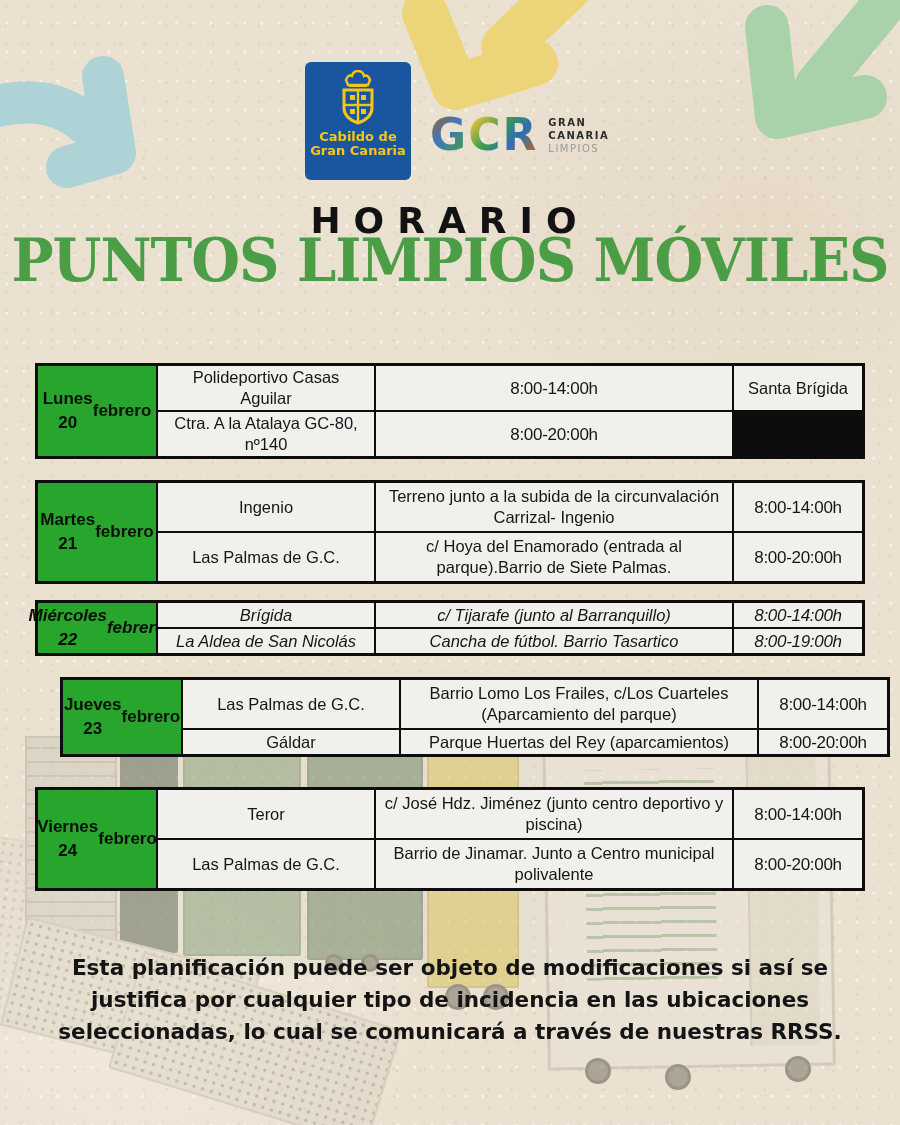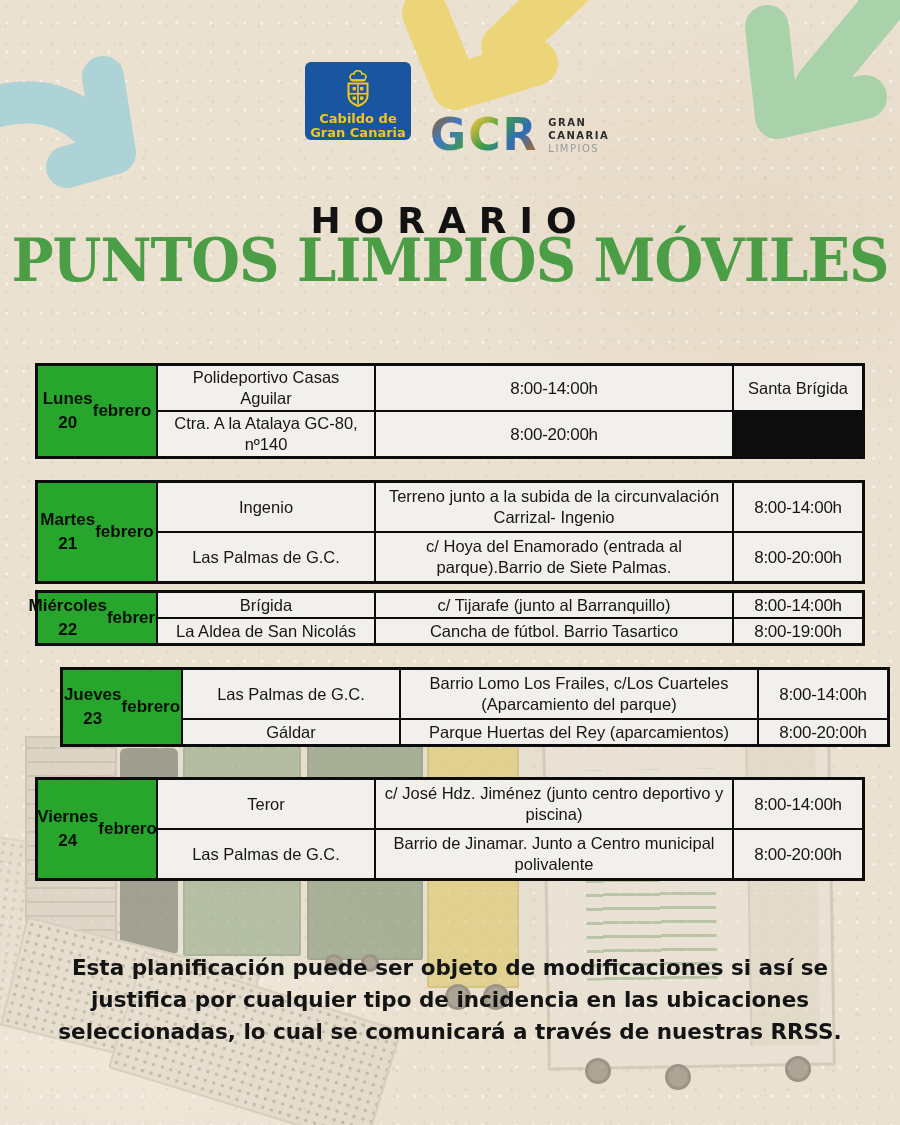--- a/index.html
+++ b/index.html
@@ -23,21 +23,21 @@
   }
 
   
   .arrow-svg{position:absolute;}
   .arrow-tl{left:-25px;top:25px;}
   .arrow-tc{left:385px;top:-15px;}
   .arrow-tr{left:725px;top:-25px;}
 
   
   .cabildo{
-    position:absolute;left:305px;top:62px;width:106px;height:78px;
+    position:absolute;left:305px;top:62px;width:106px;height:118px;
     background:#1a55a0;border-radius:6px;
     display:flex;flex-direction:column;align-items:center;justify-content:flex-start;
     padding-top:8px;box-sizing:border-box;
   }
   .cabildo .cab-name{margin-top:4px;text-align:center;color:#f5c518;
     font-weight:700;font-size:13px;line-height:14px;font-family:"DejaVu Sans",sans-serif;}
   .gcr{position:absolute;left:430px;top:113px;display:flex;align-items:center;gap:10px;}
   .gcr-letters{display:flex;font-family:"DejaVu Sans",sans-serif;font-weight:800;font-size:44px;line-height:44px;letter-spacing:2px;}
   .gcr-letters span{background-clip:text;-webkit-background-clip:text;color:transparent;}
   .gcr-g{background-image:linear-gradient(135deg,#8a6a3a 10%,#3d76c2 45%,#3f9e49 85%);}
@@ -88,21 +88,21 @@
   .tables{position:absolute;left:35px;top:363px;width:830px;z-index:2;}
   .sched{
     display:grid;
     grid-template-columns:118px 216px 356px 128px;
     gap:2px;background:#0d0d0d;border:3px solid #0d0d0d;
     width:824px;
   }
   .sched.rows-sm{grid-template-rows:minmax(24px,auto) minmax(24px,auto);}
   .sched.rows-lg{grid-template-rows:minmax(48px,auto) minmax(48px,auto);}
   .sched.rows-mix{grid-template-rows:minmax(48px,auto) minmax(24px,auto);margin-left:25px;}
-  .mt21{margin-top:21px;} .mt24{margin-top:6px;} .mt30{margin-top:30px;}
+  .mt21{margin-top:21px;} .mt24{margin-top:16px;font-style:italic;} .mt30{margin-top:30px;}
   .cell{
     background:#f2f0ed;display:flex;align-items:center;justify-content:center;
     text-align:center;padding:1px 8px;font-size:16.5px;color:#161616;line-height:21px;
   }
   .cell.day{
     grid-row:1 / 3;grid-column:1;
     background:#28a52c;flex-direction:row;
     font-weight:700;font-size:17px;line-height:24px;color:#071007;
   }
   .cell.time{font-size:17px;letter-spacing:-.3px;}

